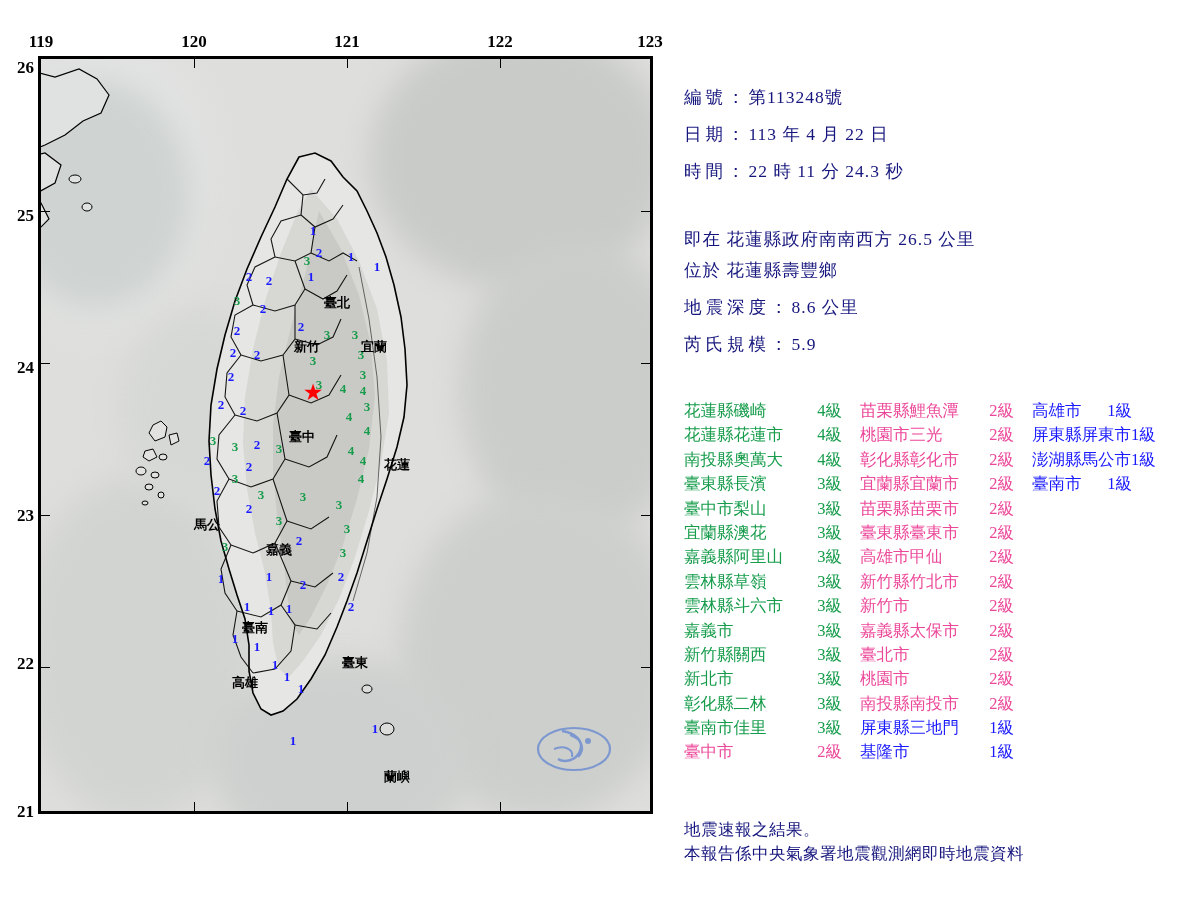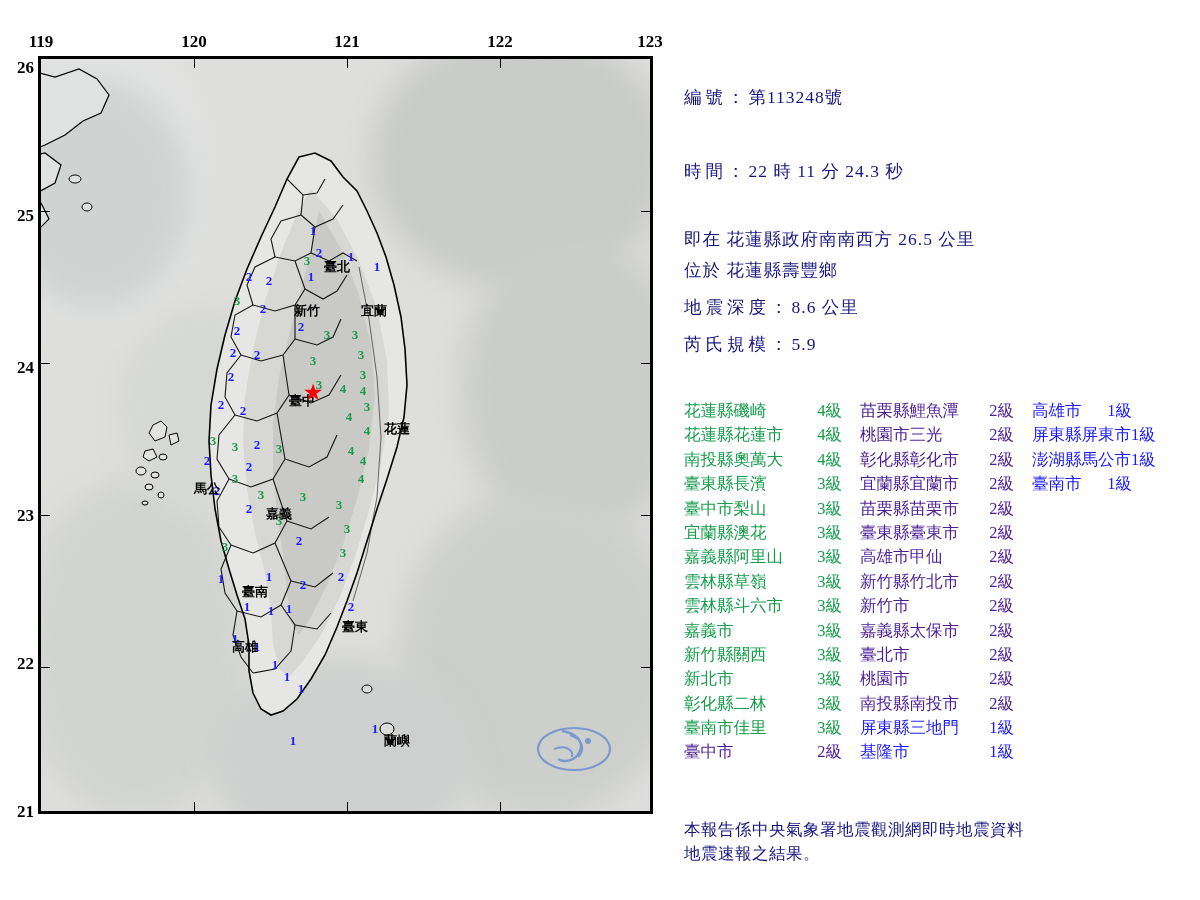--- a/index.html
+++ b/index.html
@@ -70,21 +70,21 @@
     white-space:nowrap;
   }
   .i1 { color:#1a1aff; }
   .i2 { color:#1a1aff; }
   .i3 { color:#169c4b; }
   .i4 { color:#169c4b; }
 
   .clabel {
     position:absolute; font-size:13px; font-weight:700; color:#000;
     font-family:Liberation Serif, serif;
-    transform:translate(-50%,-50%); white-space:nowrap;
+    transform:translate(-50%,-50%); white-space:nowrap;margin-top:36px;
   }
 
   #epicenter {
     position:absolute; left:272px; top:333px;
     color:#ff0000; font-size:23px; line-height:1;
     transform:translate(-50%,-50%);
   }
 
   
   #logo {
@@ -148,21 +148,21 @@
   .int-col.c3 { width:160px; }
   .int-row {
     display:flex; align-items:baseline; height:24.4px;
     font-size:16.5px; white-space:nowrap;
   }
   .int-row .place { letter-spacing:0px; }
   .int-row .lvl { margin-left:auto; padding-right:18px; }
   .int-col.c3 .int-row .lvl { padding-right:60px; }
   .lv4 { color:#169c4b; }
   .lv3 { color:#169c4b; }
-  .lv2 { color:#4c1d95; }
+  .lv2 { color:#ec4899; }
   .lv1 { color:#1a1aff; }
 
   #footnote {
     position:absolute; left:4px; top:818px; font-size:16.5px;
     color:#16167e; line-height:1.45; letter-spacing:.5px;
   }
 </style>
 </head>
 <body>
 
@@ -383,20 +383,21 @@
     </div>
   </div>
 
 
 </div>
 
 <div id="report">
 
 
   <div class="meta" style="top:85px"><span class="lbl">編號：</span><span>第113248號</span></div>
+  <div class="meta" style="top:122px"><span class="lbl">日期：</span><span>113 年 4 月 22 日</span></div>
   <div class="meta" style="top:159px"><span class="lbl">時間：</span><span>22 時 11 分 24.3 秒</span></div>
   <div class="meta" style="top:227px"><span>即在 花蓮縣政府南南西方 26.5 公里</span></div>
   <div class="meta" style="top:258px"><span>位於 花蓮縣壽豐鄉</span></div>
   <div class="meta" style="top:295px"><span class="lbl">地震深度：</span><span>8.6 公里</span></div>
   <div class="meta" style="top:332px"><span class="lbl">芮氏規模：</span><span>5.9</span></div>
 
 
   <div id="int-table">
     <div class="int-col c1" id="ic1">
         <div class="int-row lv4">
@@ -536,16 +537,16 @@
           <span class="lvl">1級</span>
         </div>
         <div class="int-row lv1">
           <span class="place">臺南市</span>
           <span class="lvl">1級</span>
         </div>
       </div>
   </div>
 
   <div id="footnote">
+      <div>地震速報之結果。</div>
       <div>本報告係中央氣象署地震觀測網即時地震資料</div>
-      <div>地震速報之結果。</div>
     </div>
 </div>
 
 </body></html>

